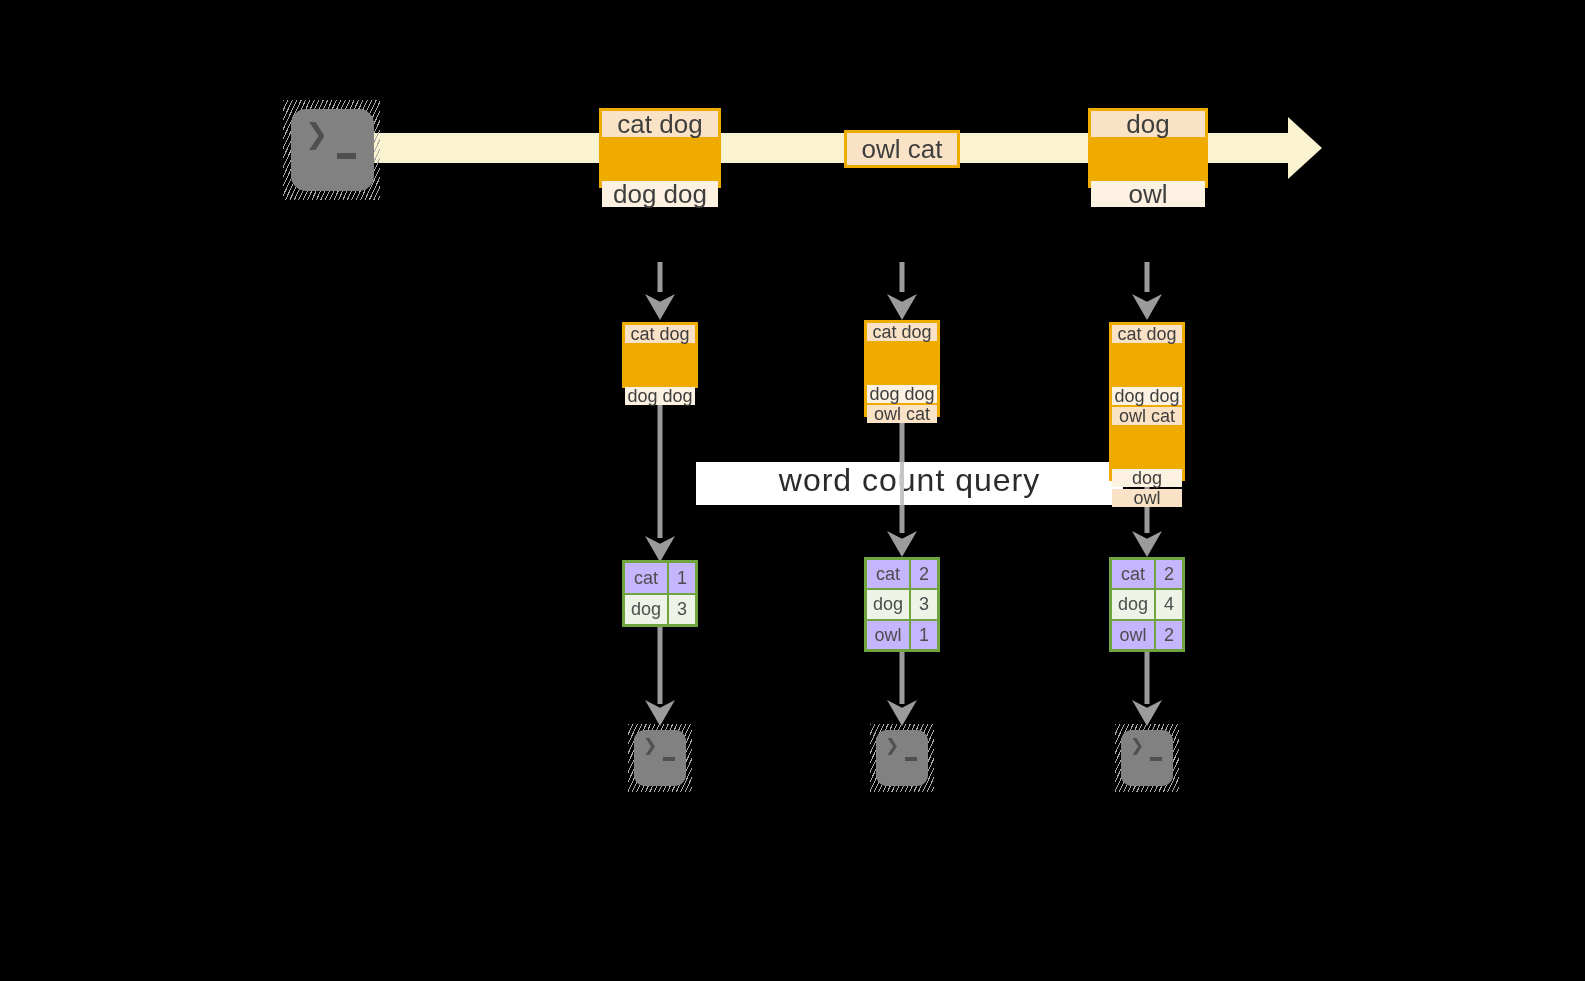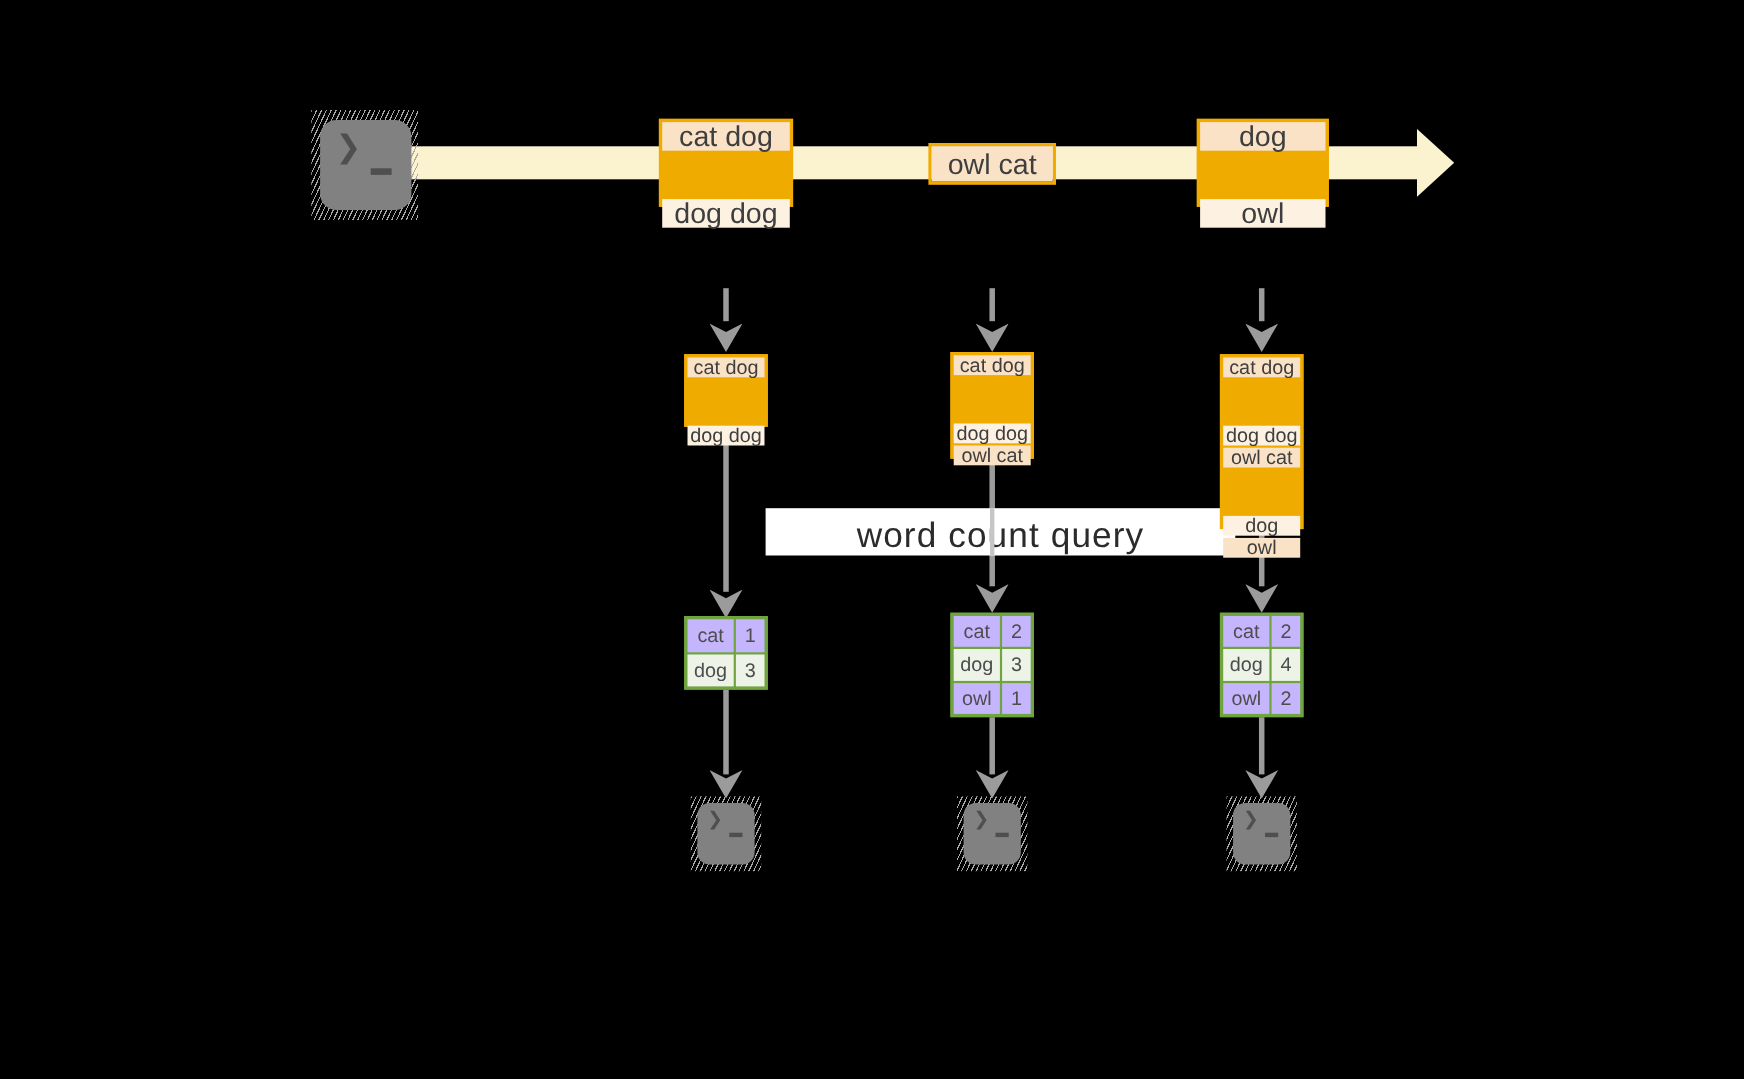--- a/index.html
+++ b/index.html
@@ -26,21 +26,21 @@
   .gtable .cell{display:flex;align-items:center;justify-content:center;
     font-size:18px;color:#4d4d4d;line-height:1;}
   .cell.ga{background:#c4b5fd;}
   .cell.gb{background:#eef3e8;}
   
   .vline{position:absolute;width:5px;background:#9b9b9b;transform:translateX(-50%);z-index:1;}
   .ahead{position:absolute;width:30px;height:26px;background:#9b9b9b;z-index:1;
     transform:translateX(-50%);clip-path:polygon(0 0,50% 30%,100% 0,50% 100%);}
   
   .qband{position:absolute;left:696px;top:462px;width:427px;height:43px;background:#ffffff;
-    z-index:2;display:flex;align-items:flex-end;justify-content:center;}
+    z-index:2;display:flex;align-items:flex-start;justify-content:center;}
   .qband span{font-size:32px;font-weight:300;color:#2b2b2b;letter-spacing:1px;}
   .qline{position:absolute;left:900px;top:462px;width:4px;height:43px;background:#c6c6c6;z-index:2;}
   
   .term{position:absolute;z-index:3;
     background:repeating-linear-gradient(115deg,#aaaaaa 0,#aaaaaa 1px,transparent 1px,transparent 4px);}
   .term .body{position:absolute;background:#818181;}
   .term.big .body{left:8px;top:9px;right:6px;bottom:9px;border-radius:15px;}
   .term.small .body{left:6px;top:6px;right:6px;bottom:6px;border-radius:11px;}
   .caret{position:absolute;color:#4f4f4f;font-weight:bold;font-family:"DejaVu Sans",sans-serif;}
   .uscore{position:absolute;background:#4f4f4f;}

